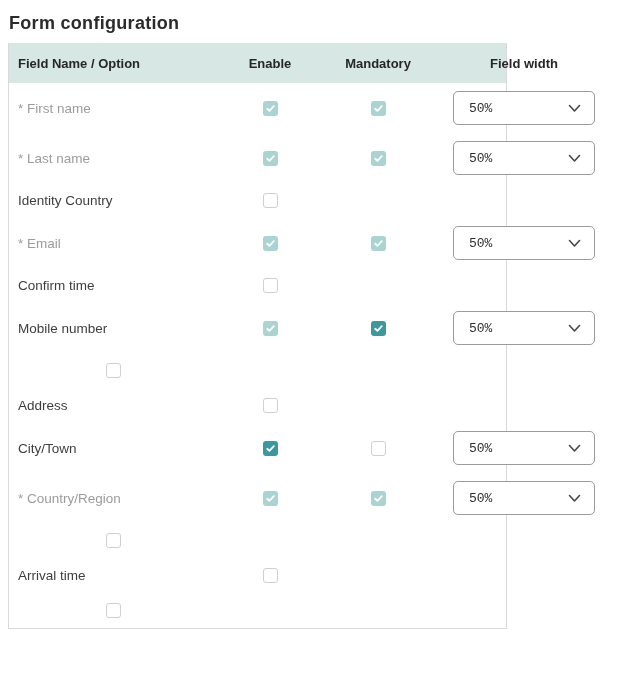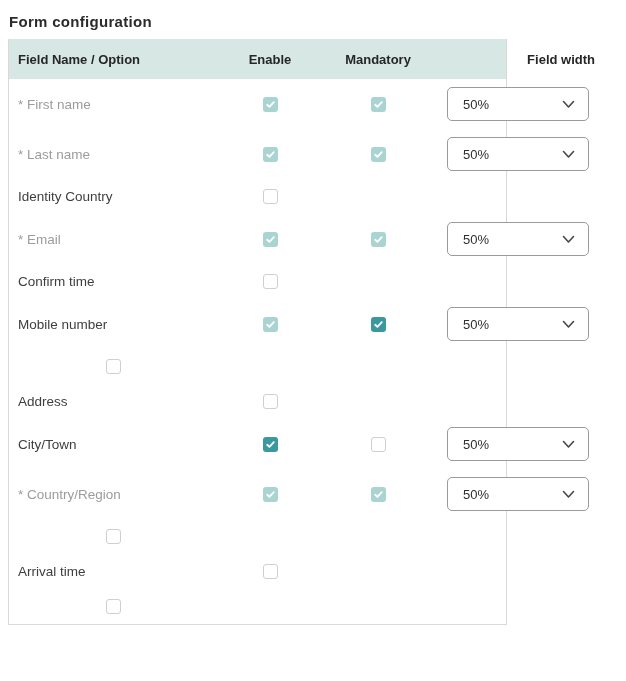--- a/index.html
+++ b/index.html
@@ -6,21 +6,21 @@
   html, body {
     margin: 0; padding: 0;
     width: 626px; height: 681px;
     background: #ffffff;
     font-family: "Liberation Sans", sans-serif;
     -webkit-font-smoothing: antialiased;
   }
   .page-title {
     margin: 0;
     padding: 13px 0 9px 9px;
-    font-size: 15px;
+    font-size: 18px;
     font-weight: 700;
     letter-spacing: 0.3px;
     color: #2b2b2b;
   }
   .config-table {
     margin-left: 8px;
     width: 499px;
     border: 1px solid #d9d9d9;
     border-top: none;
     background: #fff;
@@ -48,47 +48,48 @@
     color: #3e3e3e;
     white-space: nowrap;
   }
   .thead .cell-label { font-size: 13px; color: #262626; }
   .row-label.muted { color: #9c9c9c; }
   .cell-center { display: flex; justify-content: center; align-items: center; }
   .cell-width { display: flex; align-items: center; }
   .width-header-label {
     margin-left: 19px;
     width: 142px;
-    text-align: right;
+    text-align: center;
   }
   .checkbox {
     width: 15px; height: 15px;
     border-radius: 3px;
     display: inline-flex;
     align-items: center;
     justify-content: center;
   }
   .checkbox.unchecked { background: #fff; border: 1.5px solid #cfcfcf; }
   .checkbox.checked { border: none; }
   .checkbox.checked.disabled { background: #a9d4d2; }
   .checkbox.checked:not(.disabled) { background: #3a989e; cursor: pointer; }
   .select {
-    margin-left: 13px;
+    margin-left: 19px;
     width: 142px;
     height: 34px;
     border: 1px solid #9b9b9b;
     border-radius: 5px;
     background: #fff;
     display: flex;
     align-items: center;
     justify-content: space-between;
     padding: 0 13px 0 15px;
     font-size: 13px;
     color: #2f2f2f;
     cursor: pointer;
+    font-family: Liberation Mono, monospace;
   }
   .select .chevron { display: flex; align-items: center; }
 </style>
 </head>
 <body>
 
 <h1 class="page-title">Form configuration</h1>
 
 <div class="config-table">
   <div class="thead">

